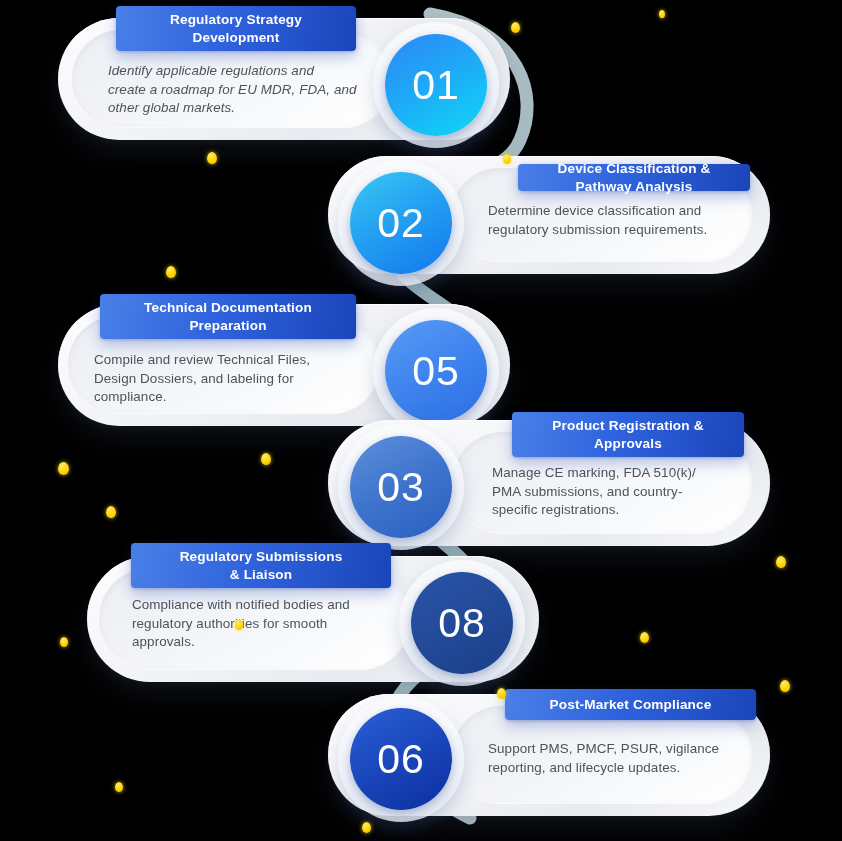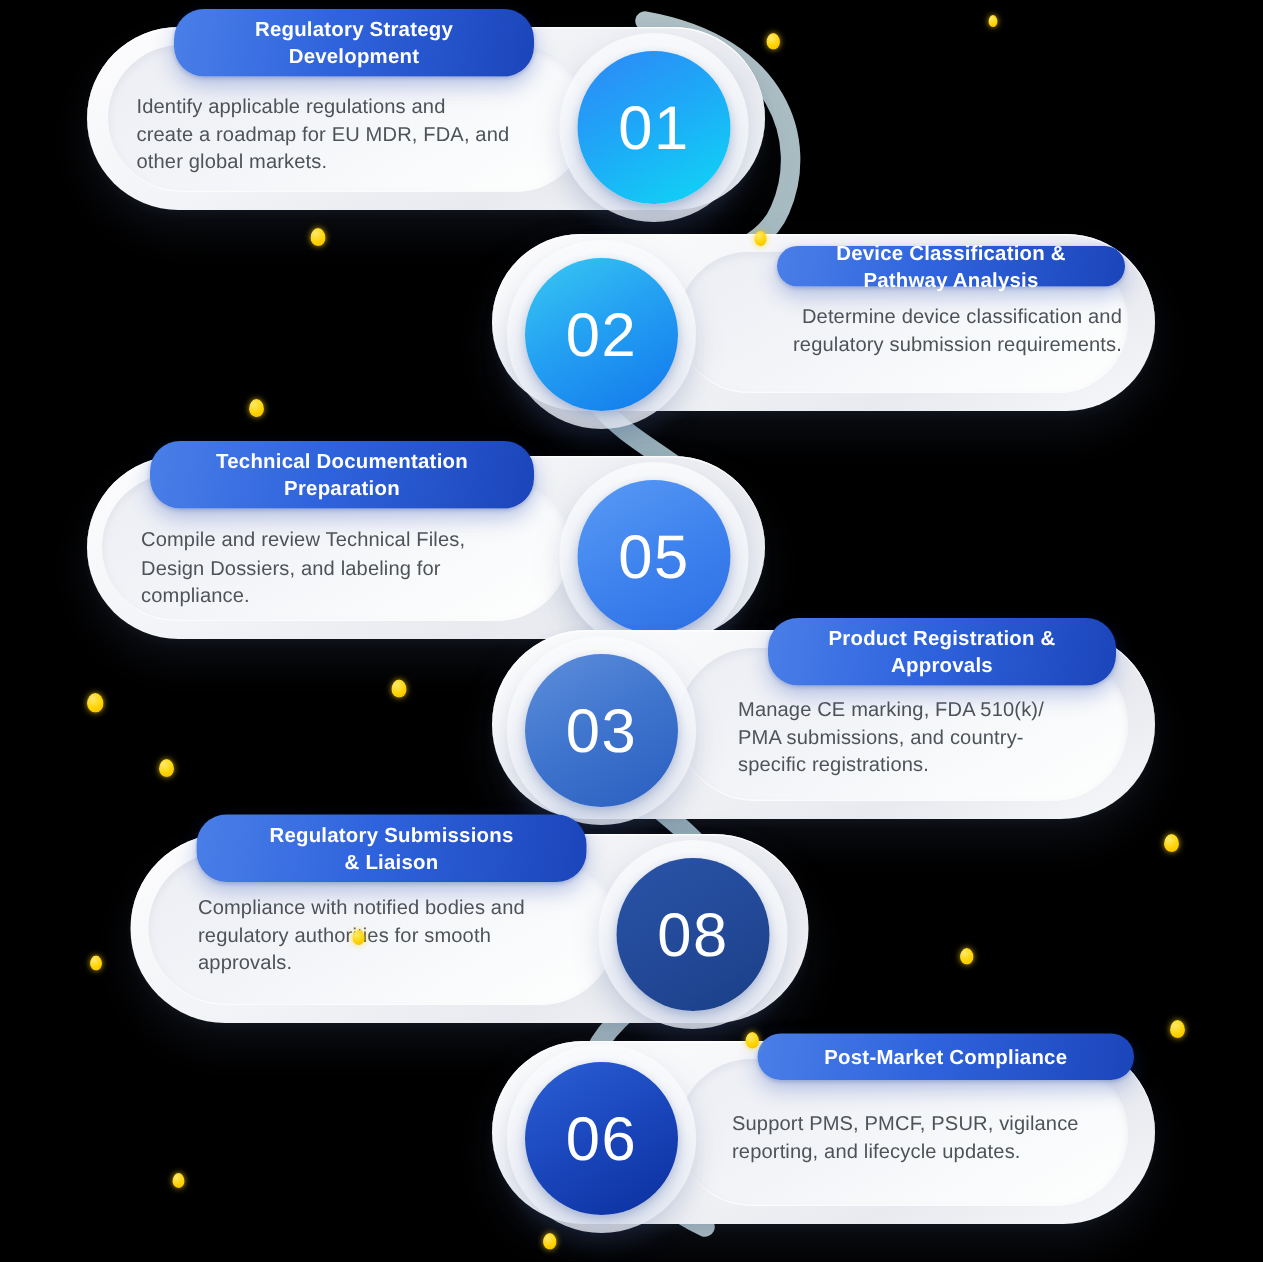--- a/index.html
+++ b/index.html
@@ -53,21 +53,21 @@
   
   .pill{
     position:absolute;z-index:5;
     display:flex;align-items:center;justify-content:center;
     text-align:center;
     color:#fff;
     font-weight:700;
     font-size:13.6px;
     line-height:18px;
     letter-spacing:.15px;
-    border-radius:20px;
+    border-radius:4px;
     padding:0 18px;
     background:linear-gradient(100deg,#4a7fe8 0%,#2f63dd 45%,#1b45ba 100%);
     box-shadow:0 6px 14px rgba(30,70,180,.30),
                0 1px 3px rgba(20,50,140,.25);
     white-space:pre-line;
   }
 
   
   .circle{
     position:absolute;z-index:5;
@@ -111,33 +111,33 @@
                C 382 752, 430 800, 470 818" fill="none" stroke="url(#rib)" stroke-width="13" stroke-linecap="round" opacity=".85"></path>
     </svg>
   </div>
 
   <div class="step" style="left:0;top:0;width:842px;height:160px;">
     <div class="circle-halo" style="left:373px;top:22px;"></div>
     <div class="card-outer" style="left:58px;top:18px;width:452px;height:122px;"></div>
     <div class="card-inner" style="left:72px;top:30px;width:320px;height:98px;"></div>
     <div class="pill" style="left:116px;top:6px;width:204px;height:45px;">Regulatory Strategy
 Development</div>
-    <div class="card-text" style="left:91px;top:62px;width:268px;">Identify applicable regulations and
+    <div class="card-text" style="left:108px;top:62px;width:268px;font-style:italic;">Identify applicable regulations and
 create a roadmap for EU MDR, FDA, and
 other global markets.</div>
     <div class="circle" style="left:385px;top:34px;background:linear-gradient(150deg,#2f86f6 0%,#1ea8f7 45%,#0fd8f5 100%);">01</div>
   </div>
 
   <div class="step" style="left:0;top:0;width:842px;height:160px;">
     <div class="circle-halo" style="left:338px;top:160px;"></div>
     <div class="card-outer" style="left:328px;top:156px;width:442px;height:118px;"></div>
     <div class="card-inner" style="left:452px;top:168px;width:300px;height:94px;"></div>
     <div class="pill" style="left:518px;top:126px;width:196px;height:27px;margin-top:38px;">Device Classification &amp;
 Pathway Analysis</div>
-    <div class="card-text" style="left:488px;top:202px;width:260px;text-align:right;">Determine device classification and
+    <div class="card-text" style="left:488px;top:202px;width:260px;">Determine device classification and
 regulatory submission requirements.</div>
     <div class="circle" style="left:350px;top:172px;background:linear-gradient(150deg,#39c9f2 0%,#24a1f2 45%,#1277ec 100%);">02</div>
   </div>
 
   <div class="step" style="left:0;top:0;width:842px;height:160px;margin-top:16px;">
     <div class="circle-halo" style="left:373px;top:292px;"></div>
     <div class="card-outer" style="left:58px;top:288px;width:452px;height:122px;"></div>
     <div class="card-inner" style="left:68px;top:300px;width:312px;height:98px;"></div>
     <div class="pill" style="left:100px;top:278px;width:220px;height:45px;">Technical Documentation
 Preparation</div>

